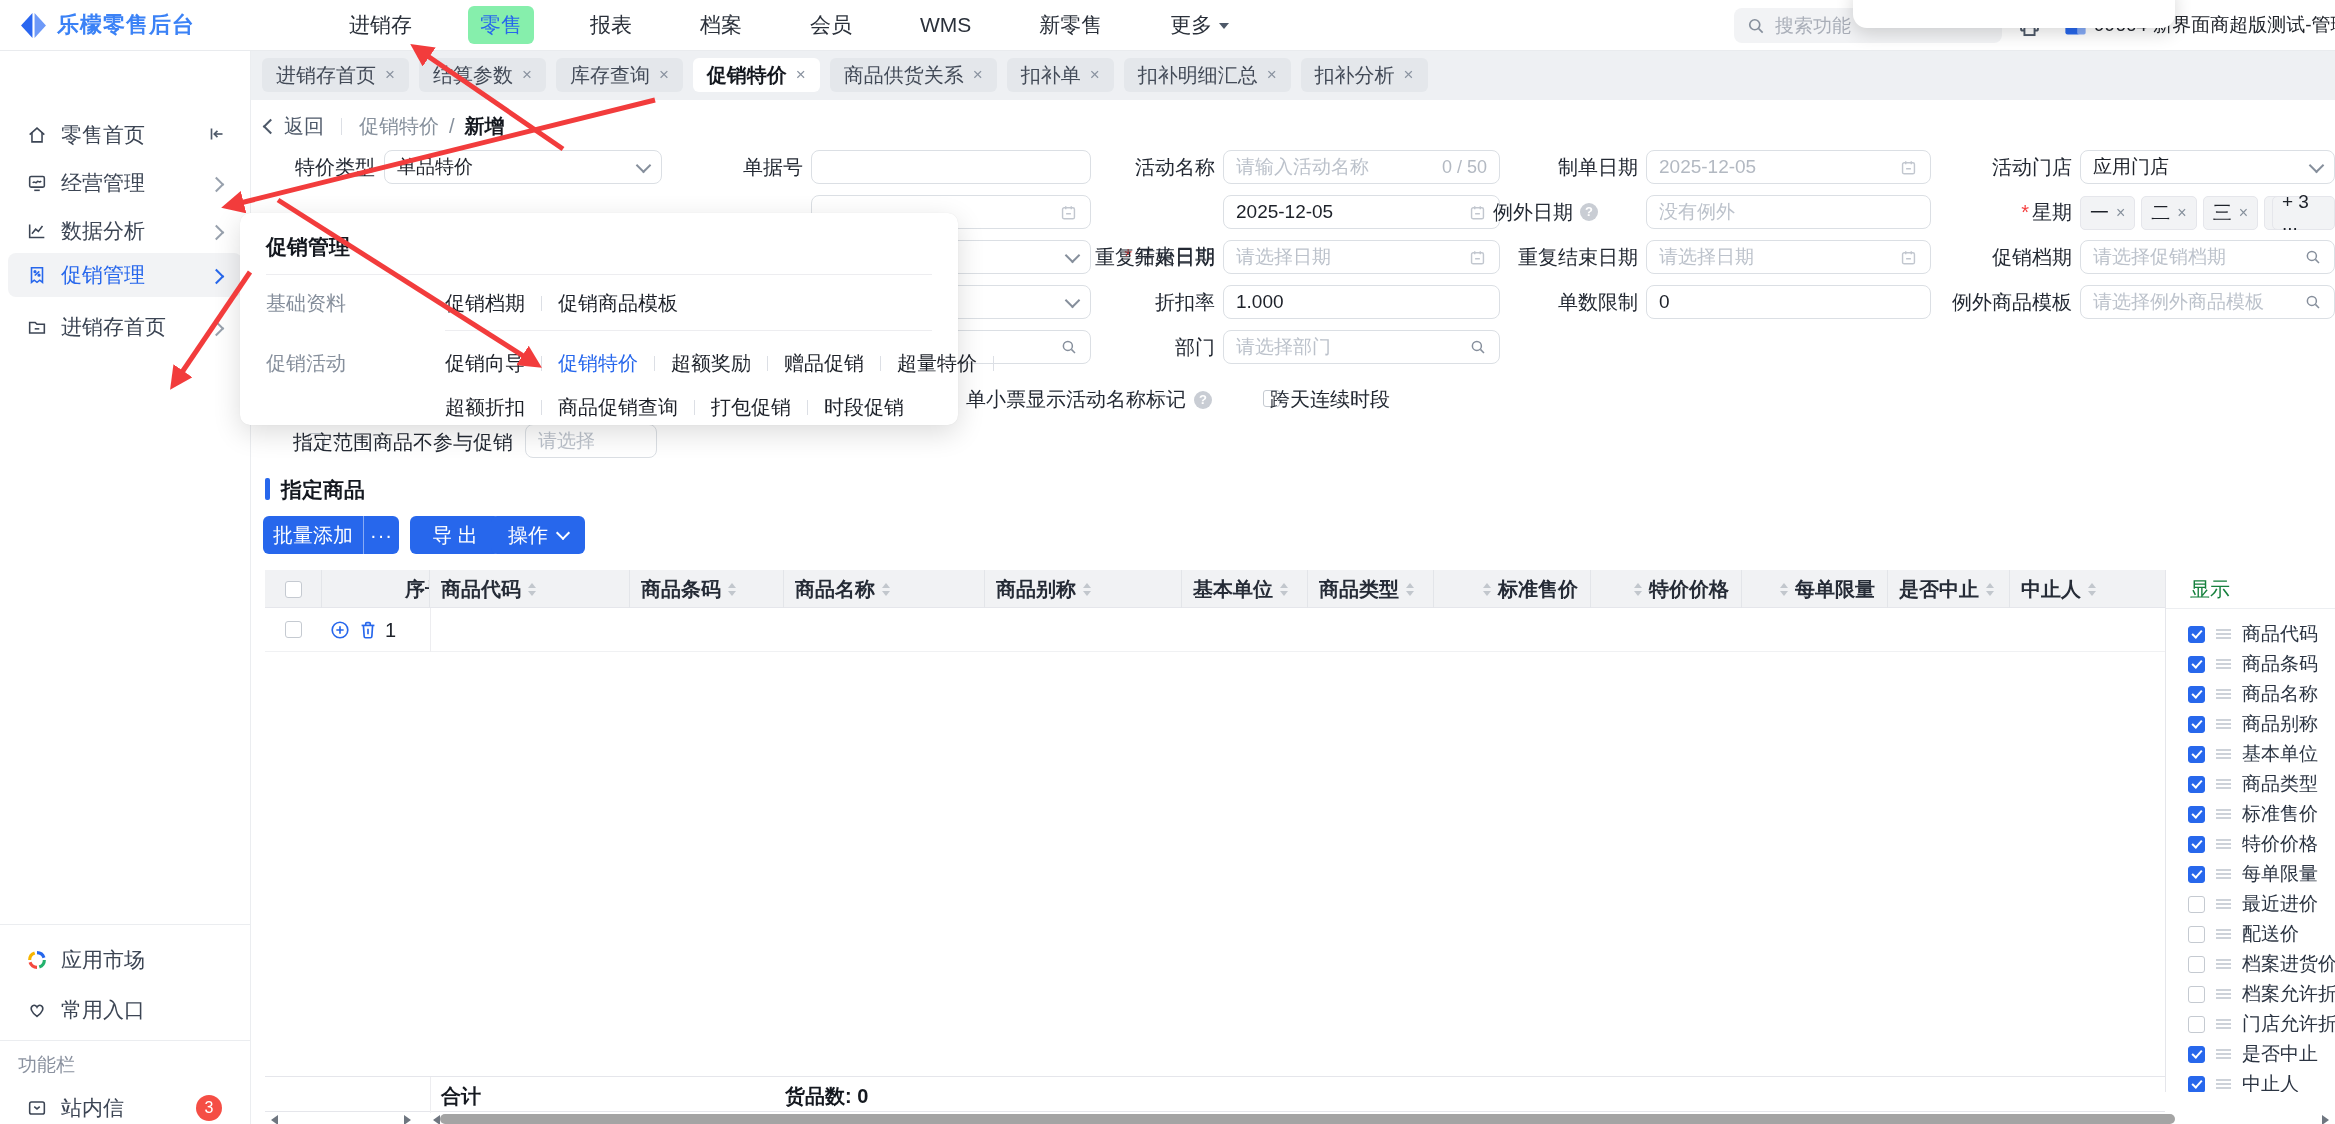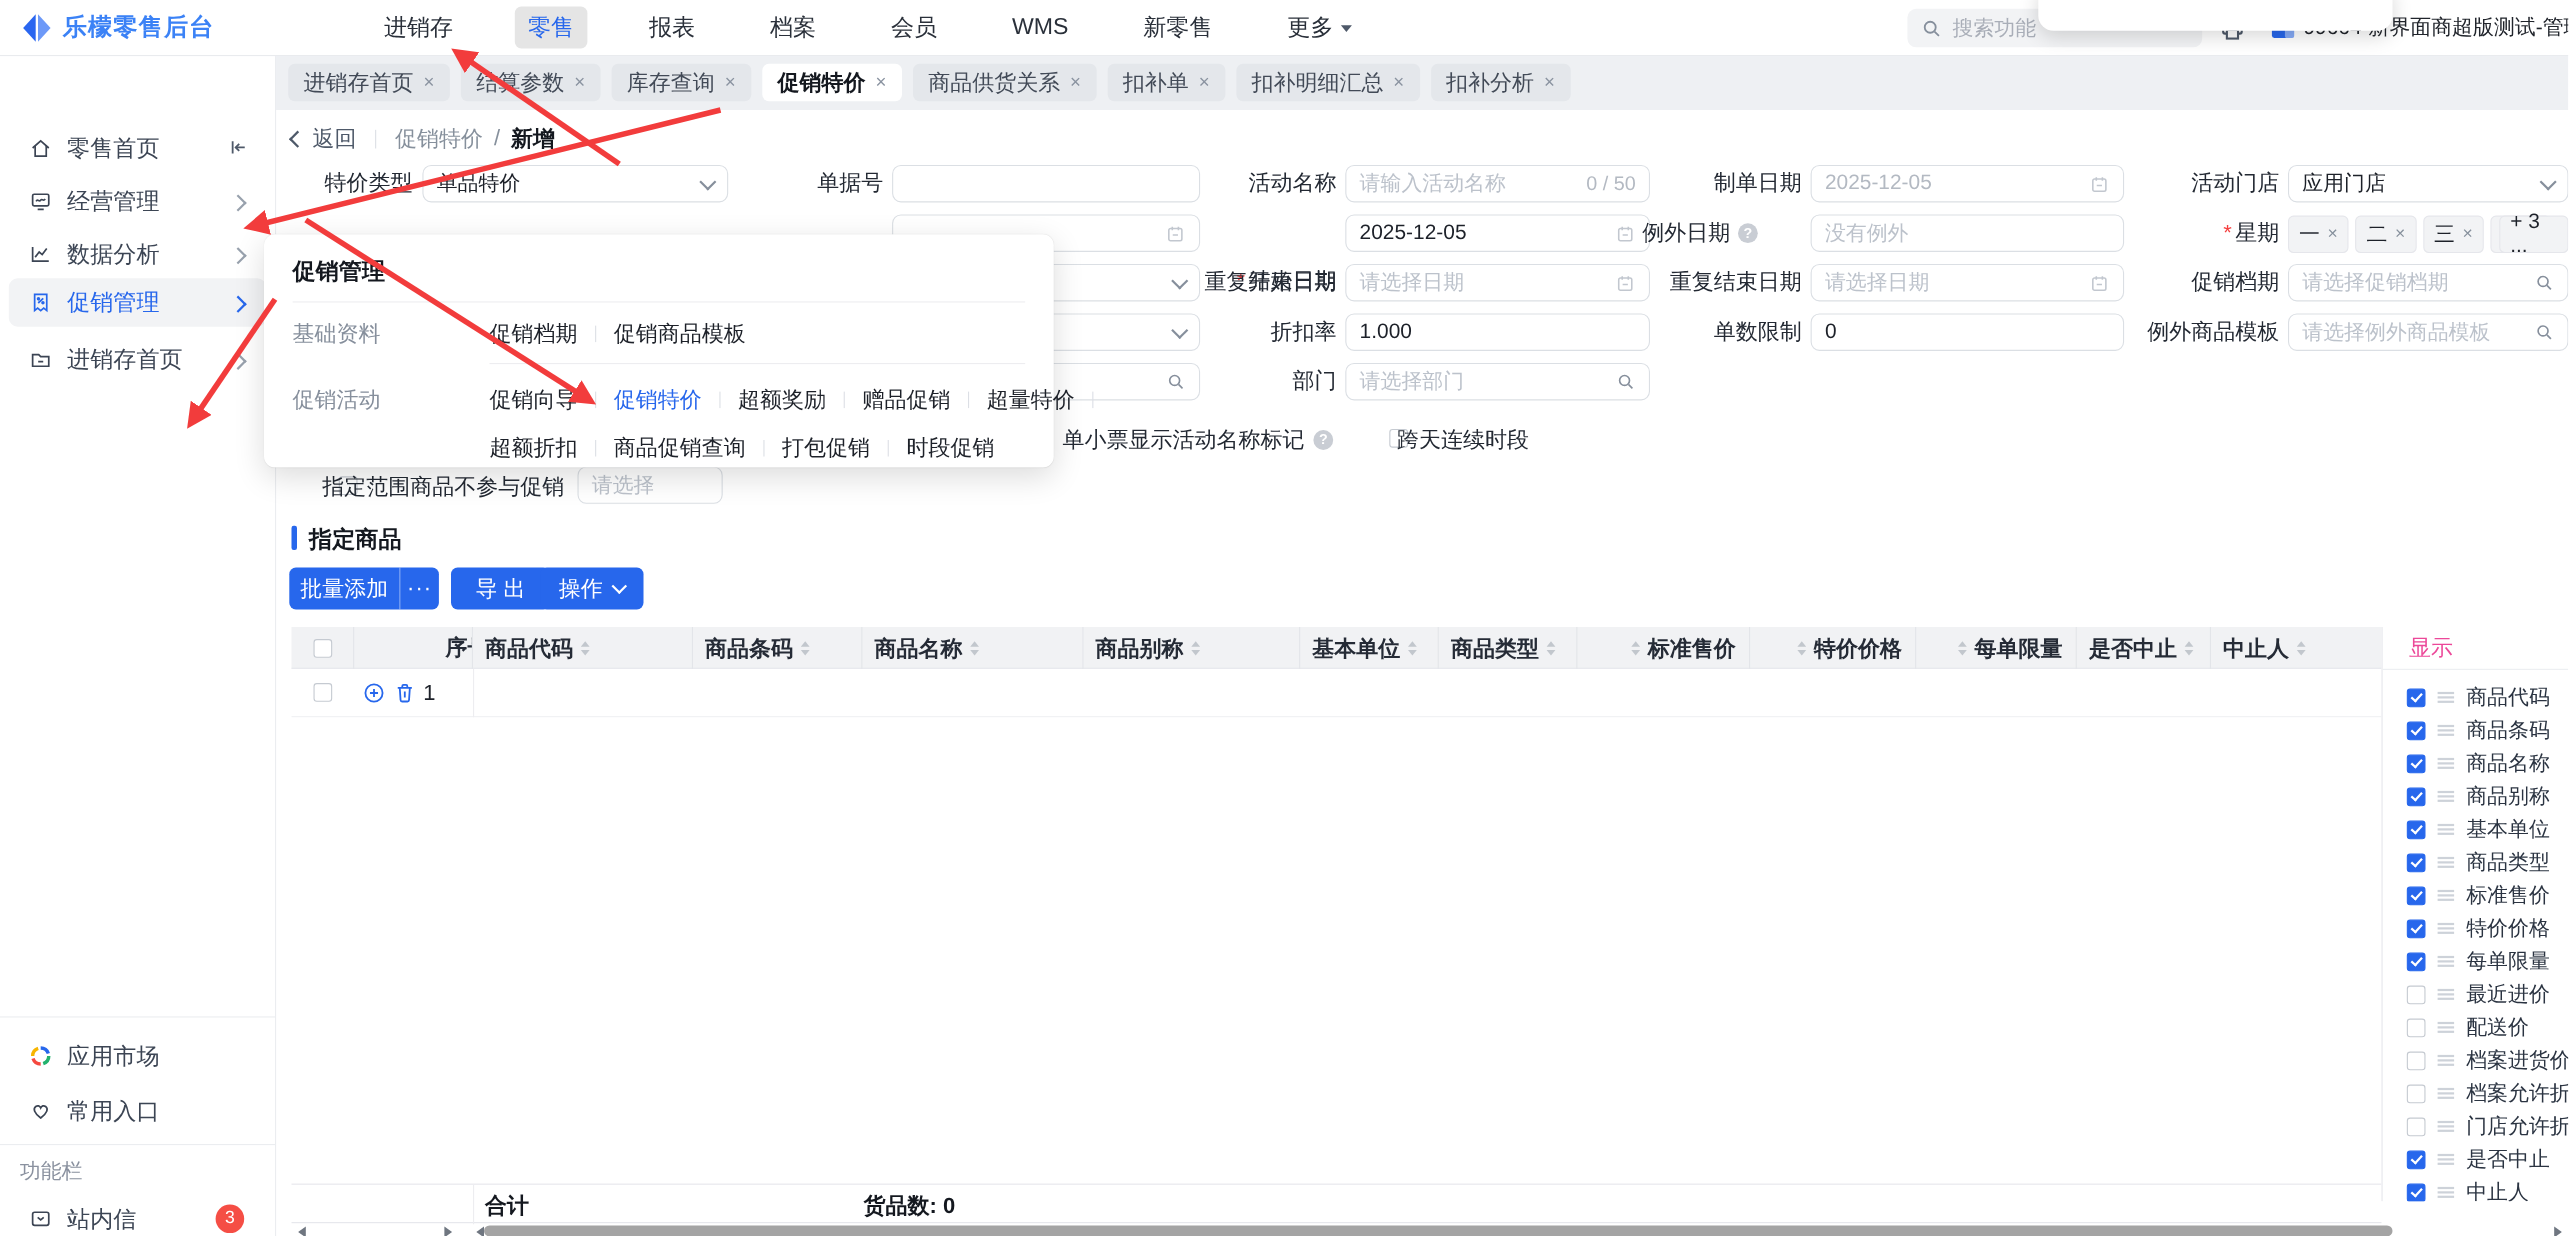--- a/index.html
+++ b/index.html
@@ -13,21 +13,21 @@
   body{font-family:"Liberation Sans","DejaVu Sans",sans-serif;}
   #app{position:relative;width:2335px;height:1124px;overflow:hidden;background:#fff;}
   .abs{position:absolute;}
 
   
   .nav{position:absolute;left:0;top:0;width:2335px;height:50px;background:#fff;border-bottom:1px solid #e9ebee;display:flex;align-items:center;z-index:20;}
   .logo-wrap{display:flex;align-items:center;gap:10px;margin-left:20px;}
   .logo-text{font-size:22px;font-weight:700;color:#3b82f6;letter-spacing:1px;}
   .nav-items{display:flex;gap:44px;margin-left:142px;font-size:21px;color:#2a303a;white-space:nowrap;}
   .nav-item{padding:5px 12px;border-radius:6px;cursor:pointer;display:flex;align-items:center;}
-  .nav-item.on{background:#e5e5e5;color:var(--accent);}
+  .nav-item.on{background:#86efac;color:var(--accent);}
   .navcaret{display:none;width:0;height:0;border:5px solid transparent;border-top:6px solid #4e5969;margin-left:7px;margin-top:6px;}
   .navcaret.on{display:inline-block;}
   .nav-search{position:absolute;left:1734px;top:8px;width:268px;height:35px;background:#f2f3f5;border-radius:8px;display:flex;align-items:center;padding:0 12px;box-sizing:border-box;}
   .nav-search .ph{font-size:19px;color:#a9aeb8;margin-left:9px;}
   .acct-text{position:absolute;left:2094px;top:12px;font-size:19px;color:#20242b;white-space:nowrap;width:245px;overflow:hidden;}
   .pop-top{position:absolute;left:1853px;top:-16px;width:322px;height:44px;background:#fff;border-radius:14px;box-shadow:0 5px 18px rgba(0,0,0,.16);z-index:40;}
 
   
   .tabbar{position:absolute;left:250px;top:50px;width:2085px;height:50px;background:#eef0f3;display:flex;align-items:center;padding-left:12px;box-sizing:border-box;gap:10px;z-index:5;}
   .tab{display:inline-flex;align-items:center;height:34px;padding:0 14px;background:#e4e7eb;border-radius:6px;font-size:20px;color:#424a57;cursor:pointer;white-space:nowrap;}
@@ -89,21 +89,21 @@
   .sort .u{border-bottom:5.5px solid #c2c7cd;border-top:none;}
   .sort .d{border-top:5.5px solid #c2c7cd;border-bottom:none;}
   .trow{position:absolute;left:265px;top:608px;width:1900px;height:44px;border-bottom:1px solid #f0f1f3;box-sizing:border-box;}
   .trow .vline{position:absolute;left:165px;top:0;width:1px;height:44px;background:#ededf0;}
   .rowidx{position:absolute;left:57px;top:0;width:92px;height:44px;line-height:44px;text-align:right;padding-right:18px;font-size:20px;color:#1d2129;box-sizing:border-box;}
   .totrow{position:absolute;left:265px;top:1076px;width:1900px;height:36px;border-top:1px solid #e5e6eb;border-bottom:1px solid #e5e6eb;box-sizing:border-box;font-size:20px;font-weight:700;color:#14181f;}
   .totrow .vline{position:absolute;left:165px;top:0;width:1px;height:36px;background:#ededf0;}
 
   
   .dpanel{position:absolute;left:2165px;top:570px;width:170px;height:522px;background:#fff;border-left:1px solid #e5e6eb;box-sizing:border-box;z-index:8;overflow:hidden;}
-  .dpanel .ttl{height:38px;line-height:38px;padding-left:24px;font-size:20px;color:#ec4899;border-bottom:1px solid #eceef1;}
+  .dpanel .ttl{height:38px;line-height:38px;padding-left:24px;font-size:20px;color:#15803d;border-bottom:1px solid #eceef1;}
   .ditem{display:flex;align-items:center;height:30px;padding-left:22px;gap:11px;}
   .ditem .lbl{font-size:19px;color:#2b3442;white-space:nowrap;}
   .drag{display:inline-block;width:15px;height:12px;position:relative;flex:0 0 auto;cursor:grab;}
   .drag::before{content:"";position:absolute;left:0;top:1px;width:15px;height:2px;background:#cdd2d9;box-shadow:0 4px 0 #cdd2d9,0 8px 0 #cdd2d9;}
 
   
   .popup{position:absolute;left:240px;top:213px;width:718px;height:212px;background:#fff;border-radius:10px;box-shadow:0 8px 28px rgba(0,0,0,.14),0 0 1px rgba(0,0,0,.1);z-index:30;padding:20px 26px;box-sizing:border-box;}
   .popup .ttl{font-size:21px;font-weight:700;color:#14181f;}
   .popup hr{border:none;border-top:1px solid #ededf0;margin:13px 0 0 0;}
   .popup hr.inset{margin-left:179px;}

